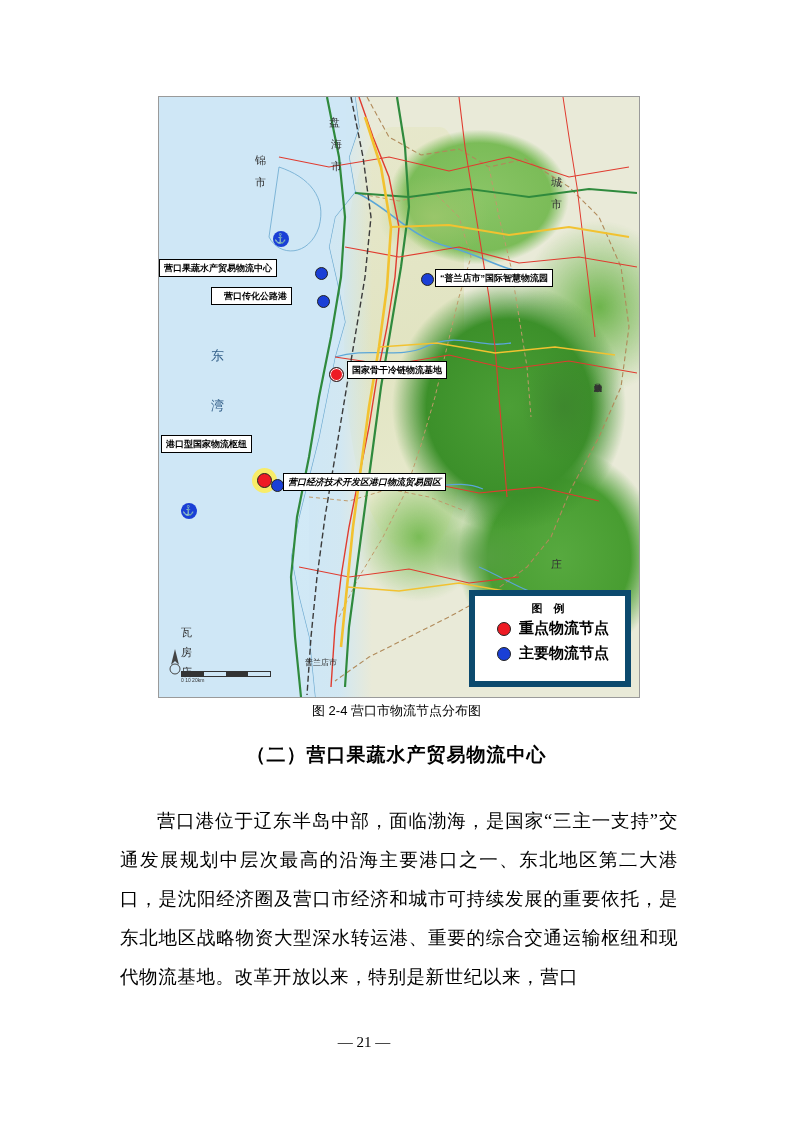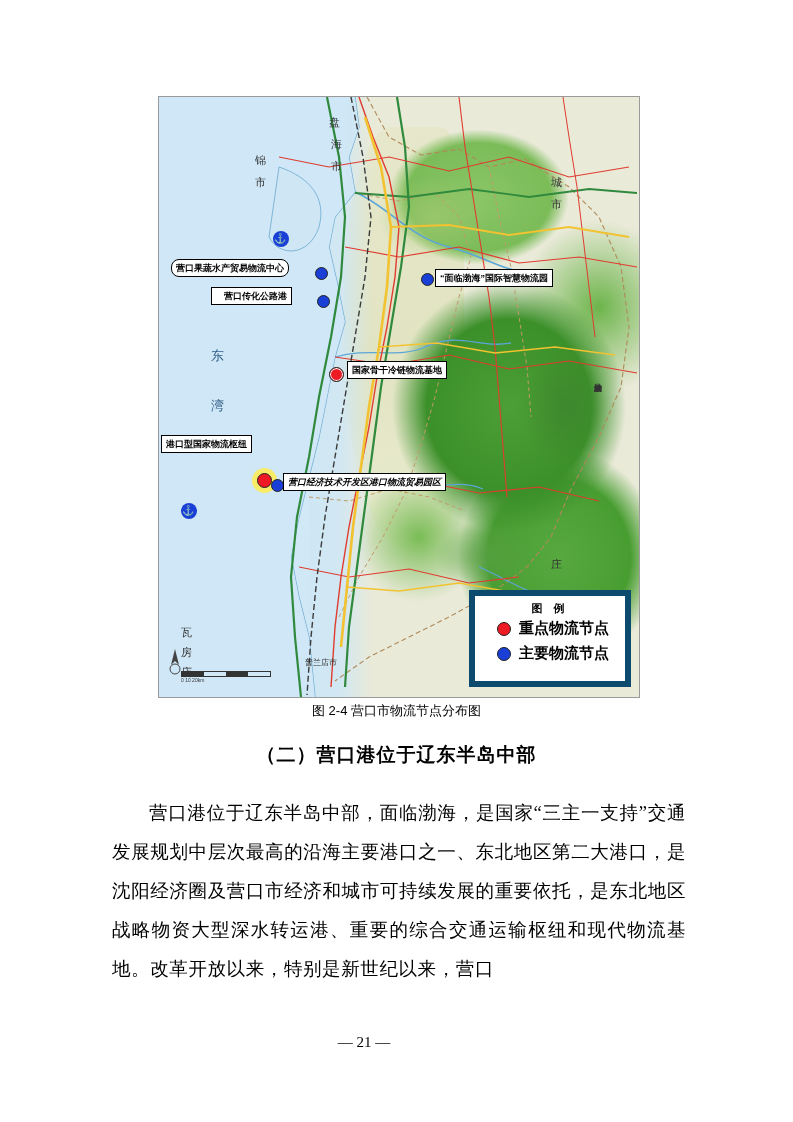--- a/index.html
+++ b/index.html
@@ -202,21 +202,21 @@
     position: absolute;
     left: 104px;
     top: 786px;
     width: 590px;
     font-size: 18.5px;
     line-height: 39px;
     text-align: justify;
     text-justify: inter-ideograph;
     letter-spacing: 0.6px;
   }
-  .body p { margin: 8px; text-indent: 2em; }
+  .body p { margin: 16px; text-indent: 2em; }
 
   .pagenum {
     position: absolute;
     left: 0;
     top: 1034px;
     width: 728px;
     text-align: center;
     font-size: 15px;
     font-family: "Liberation Serif", serif;
   }
@@ -293,23 +293,23 @@
       <div class="node blue" style="left:156px;top:170px;"></div>
       <div class="node blue" style="left:158px;top:198px;"></div>
       <div class="node blue" style="left:262px;top:176px;"></div>
       <div class="node red" style="left:170px;top:270px;"></div>
       <div class="node red halo" style="left:98px;top:376px;"></div>
       <div class="node blue" style="left:112px;top:382px;"></div>
 
       <div style="position:absolute;left:114px;top:134px;width:16px;height:16px;border-radius:50%;background:#1a3fd6;color:#fff;font-size:10px;text-align:center;line-height:16px;">⚓</div>
       <div style="position:absolute;left:22px;top:406px;width:16px;height:16px;border-radius:50%;background:#1a3fd6;color:#fff;font-size:10px;text-align:center;line-height:16px;">⚓</div>
 
-      <div class="callout" style="left:12px;top:162px;border-radius:8px;">营口果蔬水产贸易物流中心</div>
+      <div class="callout" style="left:0;top:162px;">营口果蔬水产贸易物流中心</div>
       <div class="callout" style="left:52px;top:190px;padding-left:12px;">营口传化公路港</div>
-      <div class="callout" style="left:276px;top:172px;">“面临渤海”国际智慧物流园</div>
+      <div class="callout" style="left:276px;top:172px;">“普兰店市”国际智慧物流园</div>
       <div class="callout" style="left:188px;top:264px;">国家骨干冷链物流基地</div>
       <div class="callout" style="left:2px;top:338px;text-align:center;">港口型国家物流枢纽</div>
       <div class="callout" style="left:124px;top:376px;font-style:italic;">营口经济技术开发区港口物流贸易园区</div>
 
       <div class="legend">
         <div class="legend-title">图 例</div>
         <div class="legend-row">
           <span class="legend-dot" style="background:#ee1b24;"></span>
           <span>重点物流节点</span>
         </div>
@@ -332,20 +332,20 @@
         <svg viewBox="0 0 16 26" width="16" height="26">
             <polygon points="8,0 12,16 8,12 4,16" fill="#444"></polygon>
             <circle cx="8" cy="20" r="5" fill="none" stroke="#444" stroke-width="1"></circle>
           </svg>
       </div>
     </div>
   </div>
 
   <div class="caption">图 2-4 营口市物流节点分布图</div>
 
-  <div class="subheading">（二）营口港位于辽东半岛中部</div>
+  <div class="subheading">（二）营口果蔬水产贸易物流中心</div>
 
   <div class="body">
     <p>营口港位于辽东半岛中部，面临渤海，是国家“三主一支持”交通发展规划中层次最高的沿海主要港口之一、东北地区第二大港口，是沈阳经济圈及营口市经济和城市可持续发展的重要依托，是东北地区战略物资大型深水转运港、重要的综合交通运输枢纽和现代物流基地。改革开放以来，特别是新世纪以来，营口</p>
   </div>
 
   <div class="pagenum">— 21 —</div>
 </div>
 
 </body></html>

